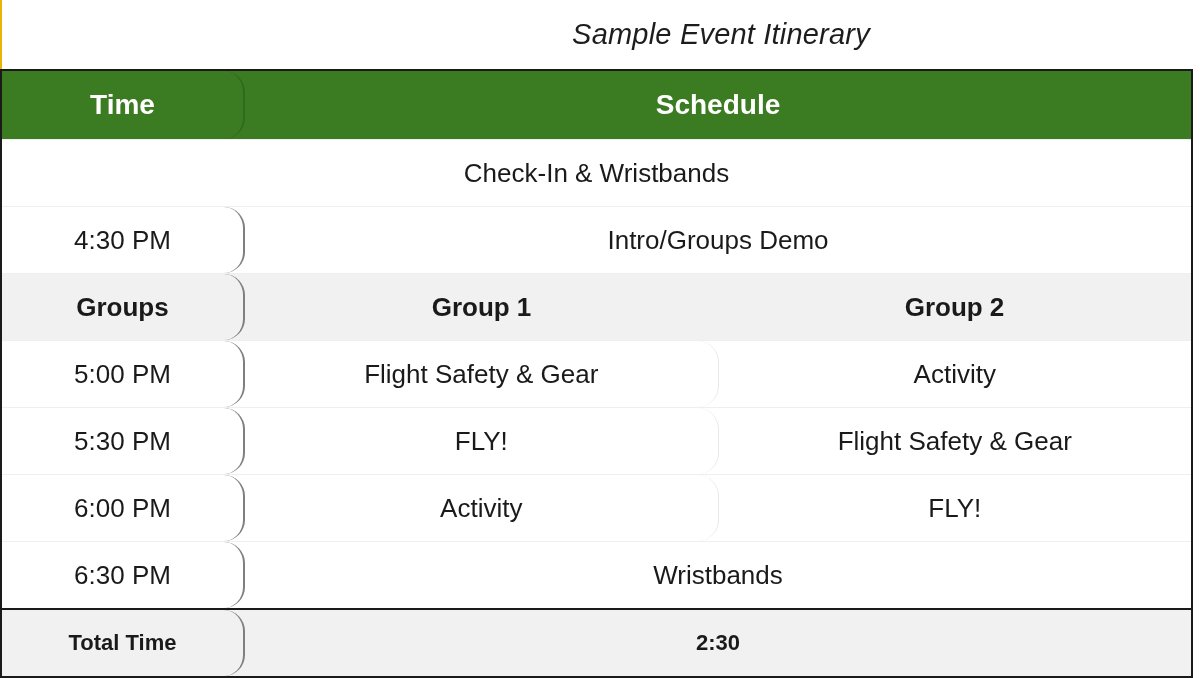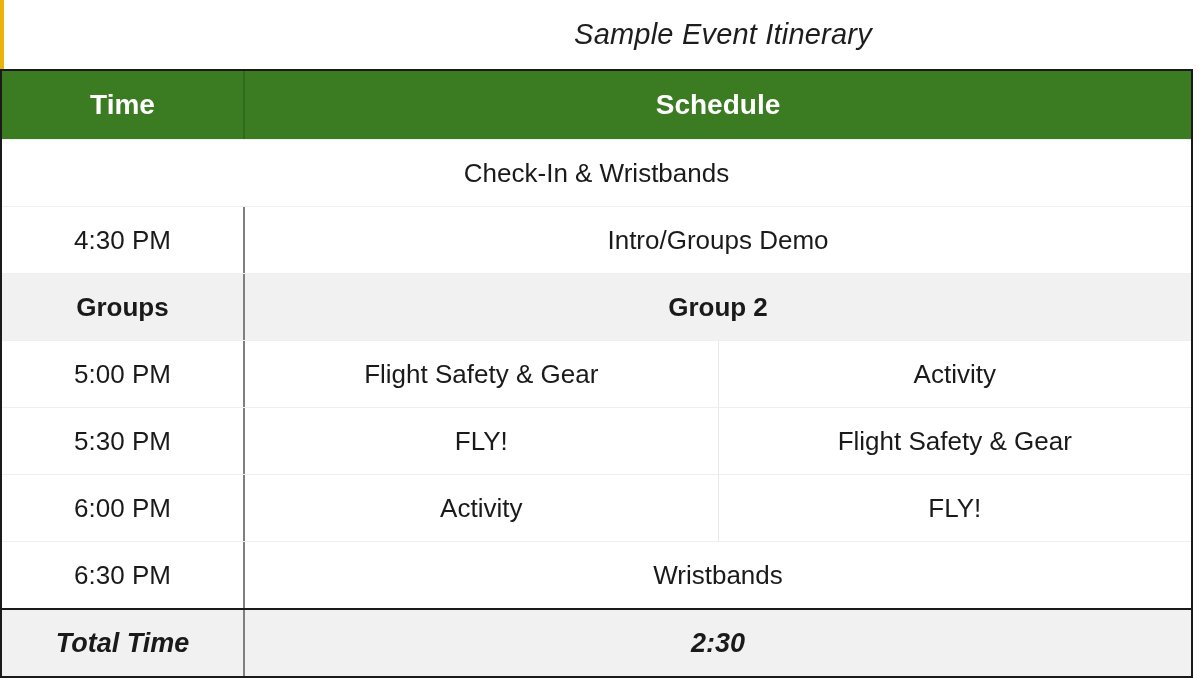--- a/index.html
+++ b/index.html
@@ -30,21 +30,21 @@
   }
 
   
   .title-row {
     position: absolute;
     left: 0;
     top: 0;
     width: 1193px;
     height: 69px;
     background: #ffffff;
-    border-left: 4px solid #eab308;
+    border-left: 2px solid #eab308;
     box-sizing: border-box;
   }
   .title-text {
     position: absolute;
     left: 245px;
     top: 0;
     width: 948px;
     height: 69px;
     display: flex;
     align-items: center;
@@ -78,20 +78,21 @@
   }
 
   .cell {
     display: flex;
     align-items: center;
     justify-content: center;
     box-sizing: border-box;
     font-size: 26px;
     line-height: 1;
     white-space: nowrap;
+    border-radius: 21px;
   }
 
   .col-time {
     width: 243px;
     flex: 0 0 243px;
     border-right: 2px solid #7f7f7f;
   }
   .col-full {
     flex: 1 1 auto;
   }
@@ -144,22 +145,21 @@
   }
 
   
   .row-total {
     height: 68px;
     background: #f1f1f1;
     border-top: 2px solid #1a1a1a;
   }
   .row-total .cell {
     font-weight: bold;
-    font-size: 27px;
-    font-style: italic;
+    font-size: 22px;
   }
 </style>
 </head>
 <body>
 
 <div class="sheet">
 
   <div class="grid-line-v" style="left:243px; top:670px; height:8px;"></div>
   <div class="grid-line-v" style="left:483px; top:670px; height:8px;"></div>
   <div class="grid-line-v" style="left:723px; top:670px; height:8px;"></div>
@@ -182,20 +182,21 @@
       <div class="cell col-full">Check-In &amp; Wristbands</div>
     </div>
 
     <div class="row row-body">
       <div class="cell col-time">4:30 PM</div>
       <div class="cell col-full">Intro/Groups Demo</div>
     </div>
 
     <div class="row row-body row-shaded">
       <div class="cell col-time cell-bold">Groups</div>
+      <div class="cell col-half left cell-bold">Group 1</div>
       <div class="cell col-half cell-bold">Group 2</div>
     </div>
 
     <div class="row row-body">
       <div class="cell col-time">5:00 PM</div>
       <div class="cell col-half left">Flight Safety &amp; Gear</div>
       <div class="cell col-half">Activity</div>
     </div>
 
     <div class="row row-body">

